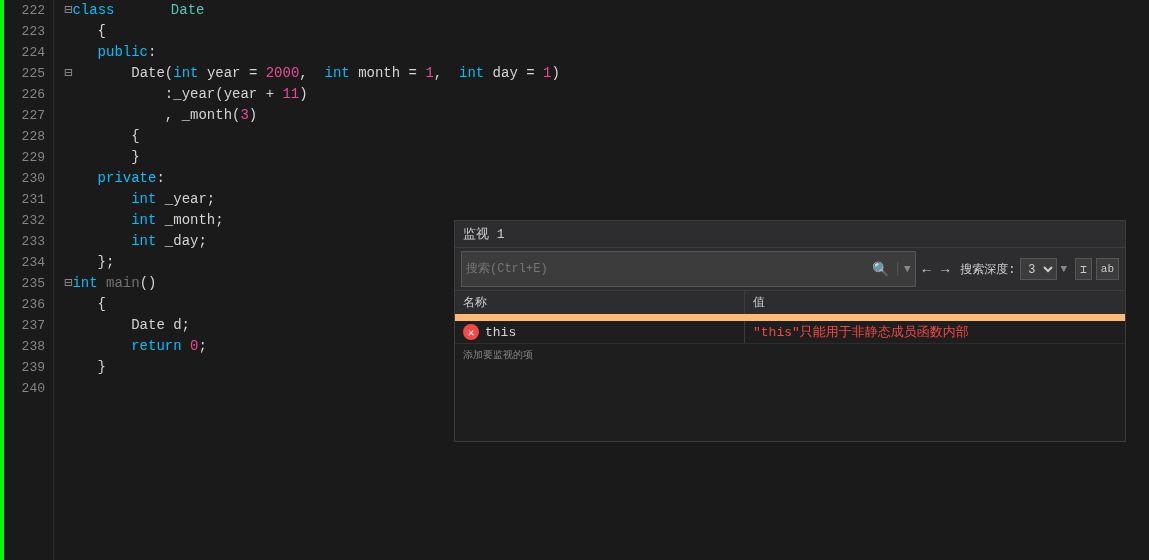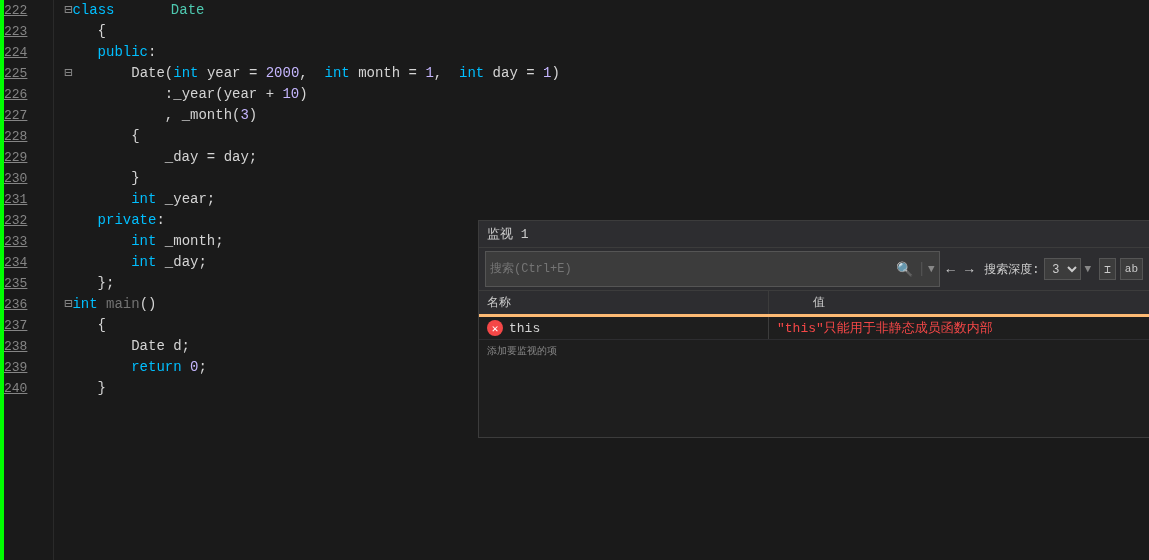--- a/index.html
+++ b/index.html
@@ -18,25 +18,25 @@
       width: 100%;
       height: 100%;
       background: #1a1a1a;
       position: relative;
     }
 
     .line-numbers {
       width: 50px;
       background: #1a1a1a;
       color: #858585;
+      text-align: right;
       padding-right: 8px;
       user-select: none;
       flex-shrink: 0;
       border-right: 1px solid #2a2a2a;
-      text-decoration: underline;
     }
 
     .line-number {
       height: 21px;
       line-height: 21px;
       font-size: 13px;
     }
 
     .green-bar {
       width: 4px;
@@ -51,32 +51,32 @@
       overflow: hidden;
       position: relative;
     }
 
     .code-line {
       height: 21px;
       line-height: 21px;
       white-space: pre;
       font-size: 14px;
     } 
-    .num { color: #c4b5fd; } 
+    .num { color: #ec4899; } 
     .collapse { color: #858585; }
     .normal { color: #d4d4d4; }
     .cyan { color: #00bfff; }
     .green { color: #4ec9b0; padding-left: 48px; }
     .yellow { color: #737373; }
 
     
     .watch-panel {
       position: absolute;
       top: 220px;
-      left: 478px;
+      left: 454px;
       width: 672px;
       background: #4d7c0f;
       border: 1px solid #3c3c3c;
       z-index: 10;
     }
 
     .watch-title-bar {
       background: #2d2d30;
       padding: 4px 8px;
       font-size: 13px;
@@ -151,22 +151,21 @@
     .watch-nav-btn {
       color: #cccccc;
       font-size: 14px;
       cursor: pointer;
       padding: 0 3px;
     }
 
     .watch-table-header {
       display: flex;
       background: #2d2d30;
-      border-bottom: 3px solid #fdba74;
-      gap: 36px;
+      border-bottom: 7px solid #fdba74;
     }
 
     .watch-col-name {
       width: 290px;
       padding: 3px 8px;
       font-size: 12px;
       color: #cccccc;
       border-right: 1px solid #3c3c3c;
       flex-shrink: 0;
     }
@@ -261,27 +260,26 @@
       <div class="line-number">238</div>
       <div class="line-number">239</div>
       <div class="line-number">240</div>
     </div>
 
   <div class="code-area" id="code-area">
       <div class="code-line"><span class="collapse">⊟</span><span class="cyan">class </span><span class="green">Date</span></div>
       <div class="code-line"><span class="normal">    {</span></div>
       <div class="code-line"><span class="normal">    </span><span class="cyan">public</span><span class="normal">:</span></div>
       <div class="code-line"><span class="collapse">⊟   </span><span class="normal">    Date(</span><span class="cyan">int</span><span class="normal"> year = </span><span class="num">2000</span><span class="normal">,  </span><span class="cyan">int</span><span class="normal"> month = </span><span class="num">1</span><span class="normal">,  </span><span class="cyan">int</span><span class="normal"> day = </span><span class="num">1</span><span class="normal">)</span></div>
-      <div class="code-line"><span class="normal">    </span><span class="normal">    </span><span class="normal">    :_year(year + </span><span class="num">10</span><span class="normal">)</span></div>
+      <div class="code-line"><span class="normal">    </span><span class="normal">    </span><span class="normal">    :_year(year + </span><span class="num">11</span><span class="normal">)</span></div>
       <div class="code-line"><span class="normal">    </span><span class="normal">    </span><span class="normal">    , _month(</span><span class="num">3</span><span class="normal">)</span></div>
       <div class="code-line"><span class="normal">    </span><span class="normal">    {</span></div>
-      <div class="code-line"><span class="normal">    </span><span class="normal">        _day = day;</span></div>
       <div class="code-line"><span class="normal">    </span><span class="normal">    }</span></div>
+      <div class="code-line"><span class="normal">    </span><span class="cyan">private</span><span class="normal">:</span></div>
       <div class="code-line"><span class="normal">    </span><span class="normal">    </span><span class="cyan">int</span><span class="normal"> _year;</span></div>
-      <div class="code-line"><span class="normal">    </span><span class="cyan">private</span><span class="normal">:</span></div>
       <div class="code-line"><span class="normal">    </span><span class="normal">    </span><span class="cyan">int</span><span class="normal"> _month;</span></div>
       <div class="code-line"><span class="normal">    </span><span class="normal">    </span><span class="cyan">int</span><span class="normal"> _day;</span></div>
       <div class="code-line"><span class="normal">    }</span><span class="normal">;</span></div>
       <div class="code-line"><span class="collapse">⊟</span><span class="cyan">int</span><span class="normal"> </span><span class="yellow">main</span><span class="normal">()</span></div>
       <div class="code-line"><span class="normal">    {</span></div>
       <div class="code-line"><span class="normal">    </span><span class="normal">    Date d;</span></div>
       <div class="code-line"><span class="normal">    </span><span class="cyan">    return </span><span class="num">0</span><span class="normal">;</span></div>
       <div class="code-line"><span class="normal">    }</span></div>
     </div>
 

